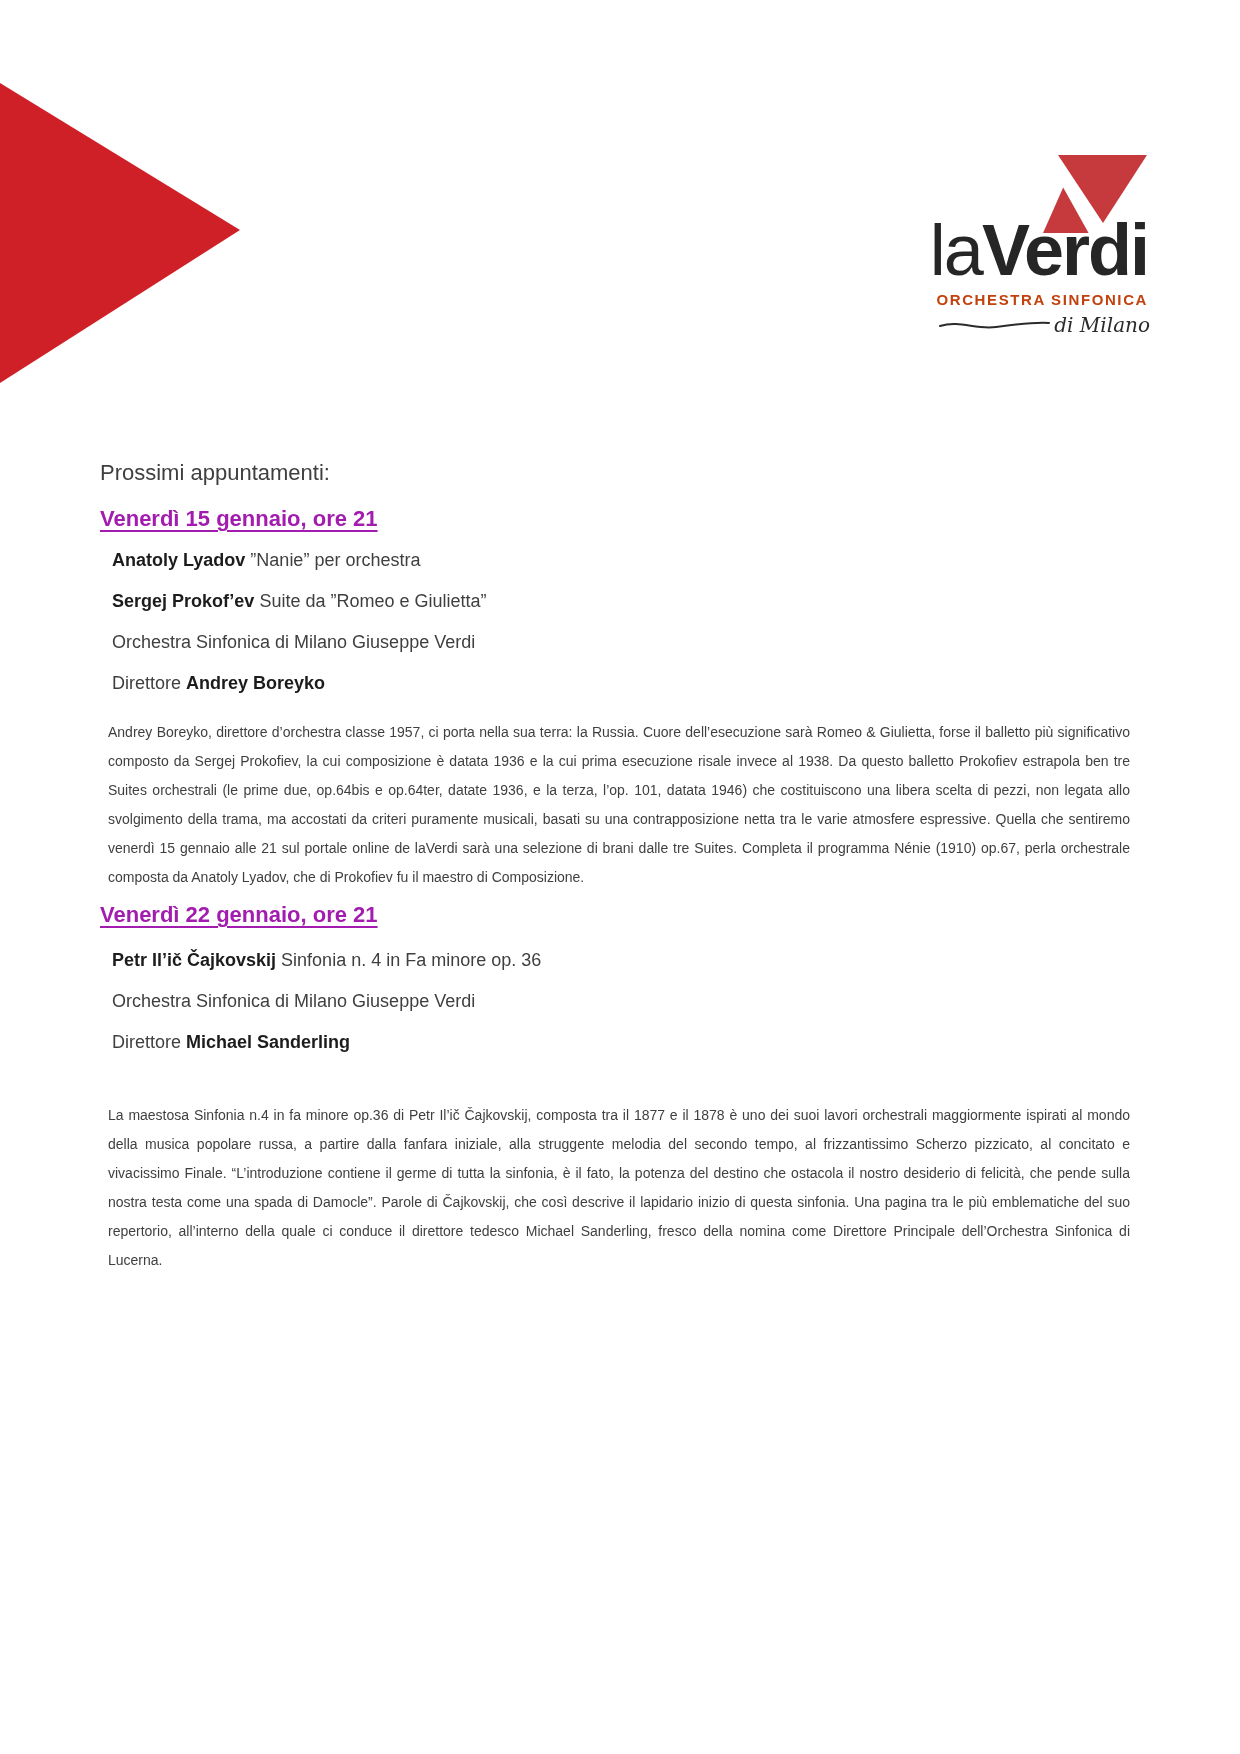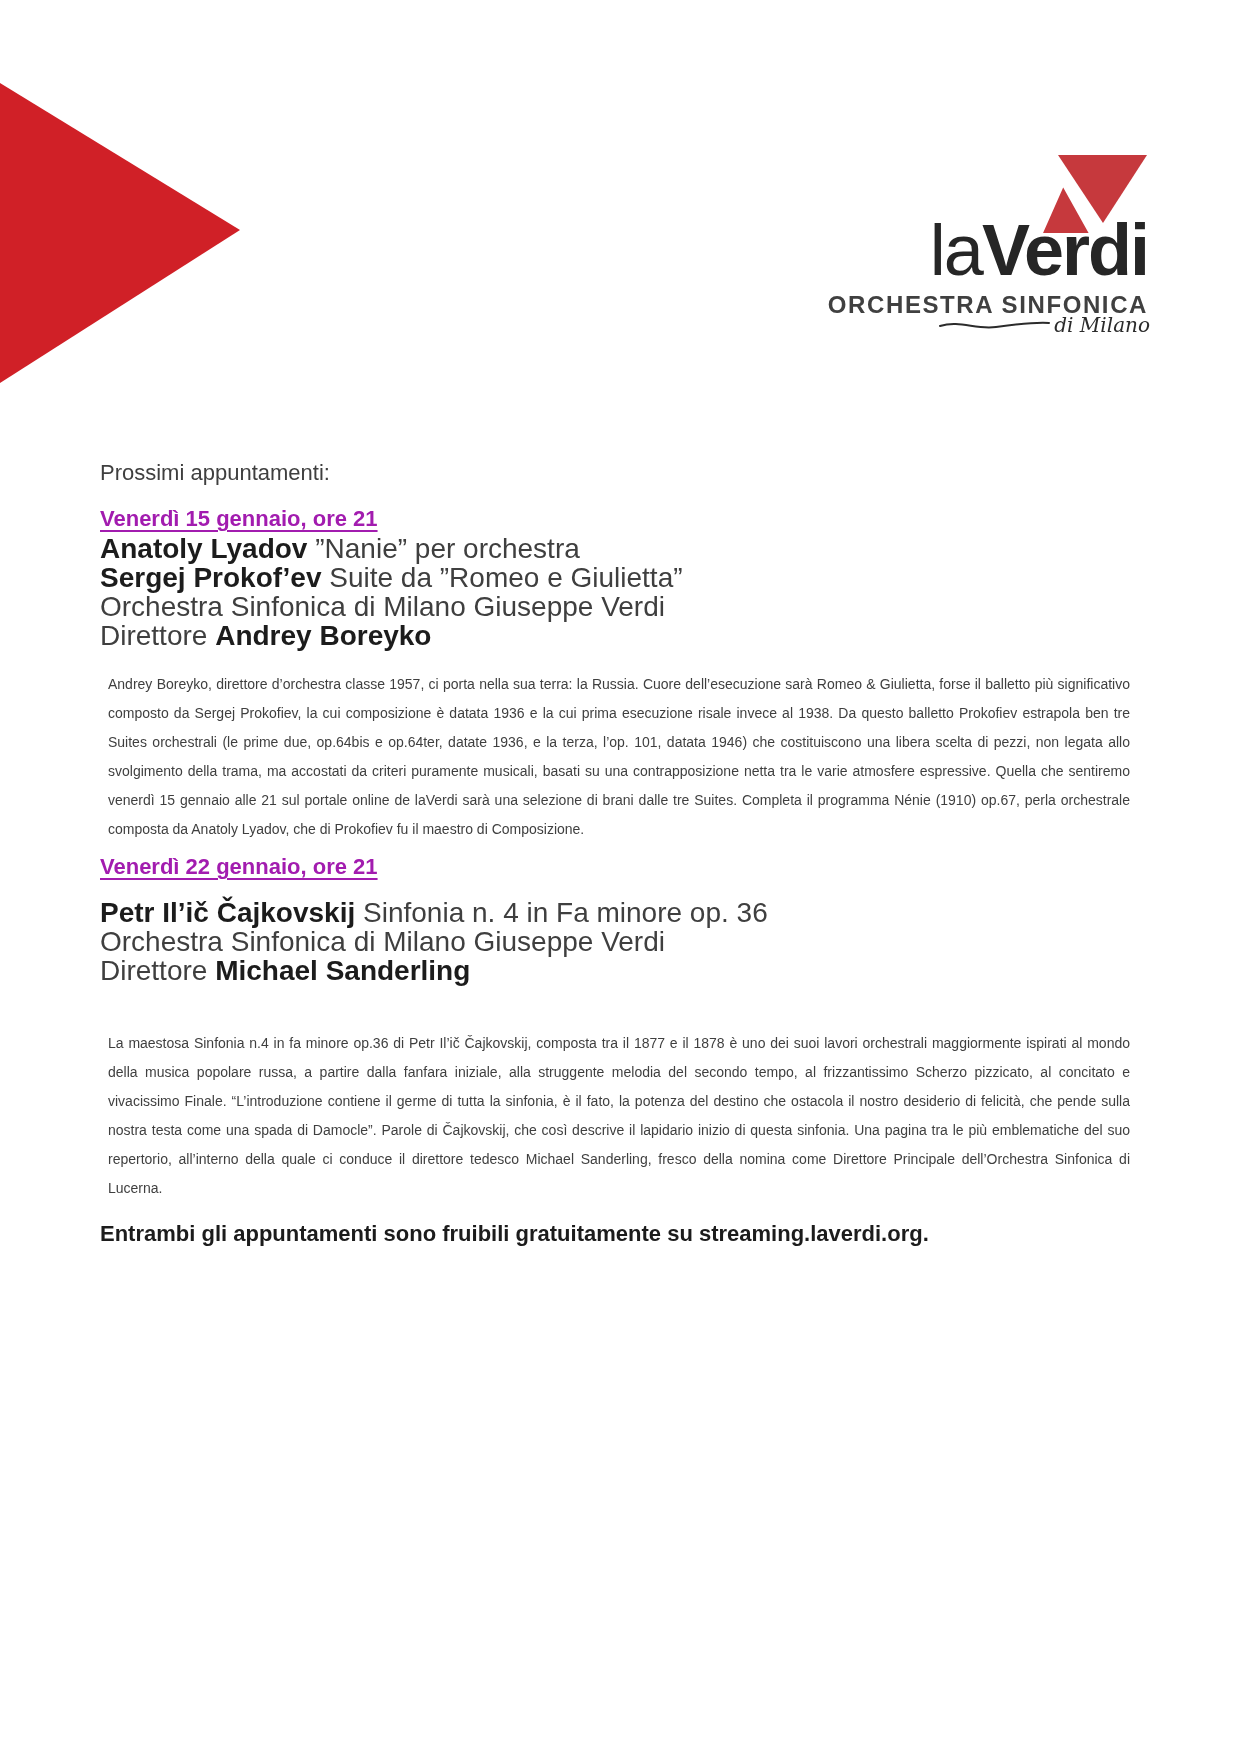--- a/index.html
+++ b/index.html
@@ -36,24 +36,24 @@
     letter-spacing: -2px;
     color: #262626;
     white-space: nowrap;
   }
   .wm-light { font-weight: 400; }
   .wm-bold  { font-weight: 700; }
   .logo-sub {
     position: absolute;
     right: 92px;
     top: 291px;
-    font-size: 24px;
+    font-size: 15px;
     font-weight: 700;
     letter-spacing: 1.6px;
-    color: #404040;
+    color: #c2410c;
     white-space: nowrap;
   }
   .logo-script-row {
     position: absolute;
     right: 90px;
     top: 313px;
     display: flex;
     align-items: center;
     gap: 4px;
   }
@@ -87,22 +87,22 @@
     color: #a21caf;
     text-decoration: underline;
     text-underline-offset: 4px;
     text-decoration-thickness: 1.5px;
   }
   .ev-heading.second {
     margin-top: 8px;
     margin-bottom: 16px;
   }
   .prog-line, .plain-line {
-    margin: 0;
-    font-size: 28px;
+    margin: 12px;
+    font-size: 18px;
     line-height: 29px;
   }
   .b { font-weight: 700; color: #1c1c1c; }
   .body-par {
     margin: 20px 0 0 8px;
     font-size: 14px;
     line-height: 29px;
     text-align: justify;
   }
   .body-par.second { margin-top: 44px; }
@@ -150,16 +150,15 @@
     <p class="body-par">Andrey Boreyko, direttore d’orchestra classe 1957, ci porta nella sua terra: la Russia. Cuore dell’esecuzione sarà Romeo &amp; Giulietta, forse il balletto più significativo composto da Sergej Prokofiev, la cui composizione è datata 1936 e la cui prima esecuzione risale invece al 1938. Da questo balletto Prokofiev estrapola ben tre Suites orchestrali (le prime due, op.64bis e op.64ter, datate 1936, e la terza, l’op. 101, datata 1946) che costituiscono una libera scelta di pezzi, non legata allo svolgimento della trama, ma accostati da criteri puramente musicali, basati su una contrapposizione netta tra le varie atmosfere espressive. Quella che sentiremo venerdì 15 gennaio alle 21 sul portale online de laVerdi sarà una selezione di brani dalle tre Suites. Completa il programma Nénie (1910) op.67, perla orchestrale composta da Anatoly Lyadov, che di Prokofiev fu il maestro di Composizione.</p>
 
     <h2 class="ev-heading second">Venerdì 22 gennaio, ore 21</h2>
 
     <p class="prog-line"><span class="b">Petr Il’ič Čajkovskij</span><span> Sinfonia n. 4 in Fa minore op. 36</span></p>
     <p class="plain-line">Orchestra Sinfonica di Milano Giuseppe Verdi</p>
     <p class="prog-line"><span>Direttore </span><span class="b">Michael Sanderling</span></p>
 
     <p class="body-par second">La maestosa Sinfonia n.4 in fa minore op.36 di Petr Il’ič Čajkovskij, composta tra il 1877 e il 1878 è uno dei suoi lavori orchestrali maggiormente ispirati al mondo della musica popolare russa, a partire dalla fanfara iniziale, alla struggente melodia del secondo tempo, al frizzantissimo Scherzo pizzicato, al concitato e vivacissimo Finale. “L’introduzione contiene il germe di tutta la sinfonia, è il fato, la potenza del destino che ostacola il nostro desiderio di felicità, che pende sulla nostra testa come una spada di Damocle”. Parole di Čajkovskij, che così descrive il lapidario inizio di questa sinfonia. Una pagina tra le più emblematiche del suo repertorio, all’interno della quale ci conduce il direttore tedesco Michael Sanderling, fresco della nomina come Direttore Principale dell’Orchestra Sinfonica di Lucerna.</p>
 
-    <p class="footer-line">Entrambi gli appuntamenti sono fruibili gratuitamente su streaming.laverdi.org.</p>
 
   </div>
 </div>
 
 </body></html>

